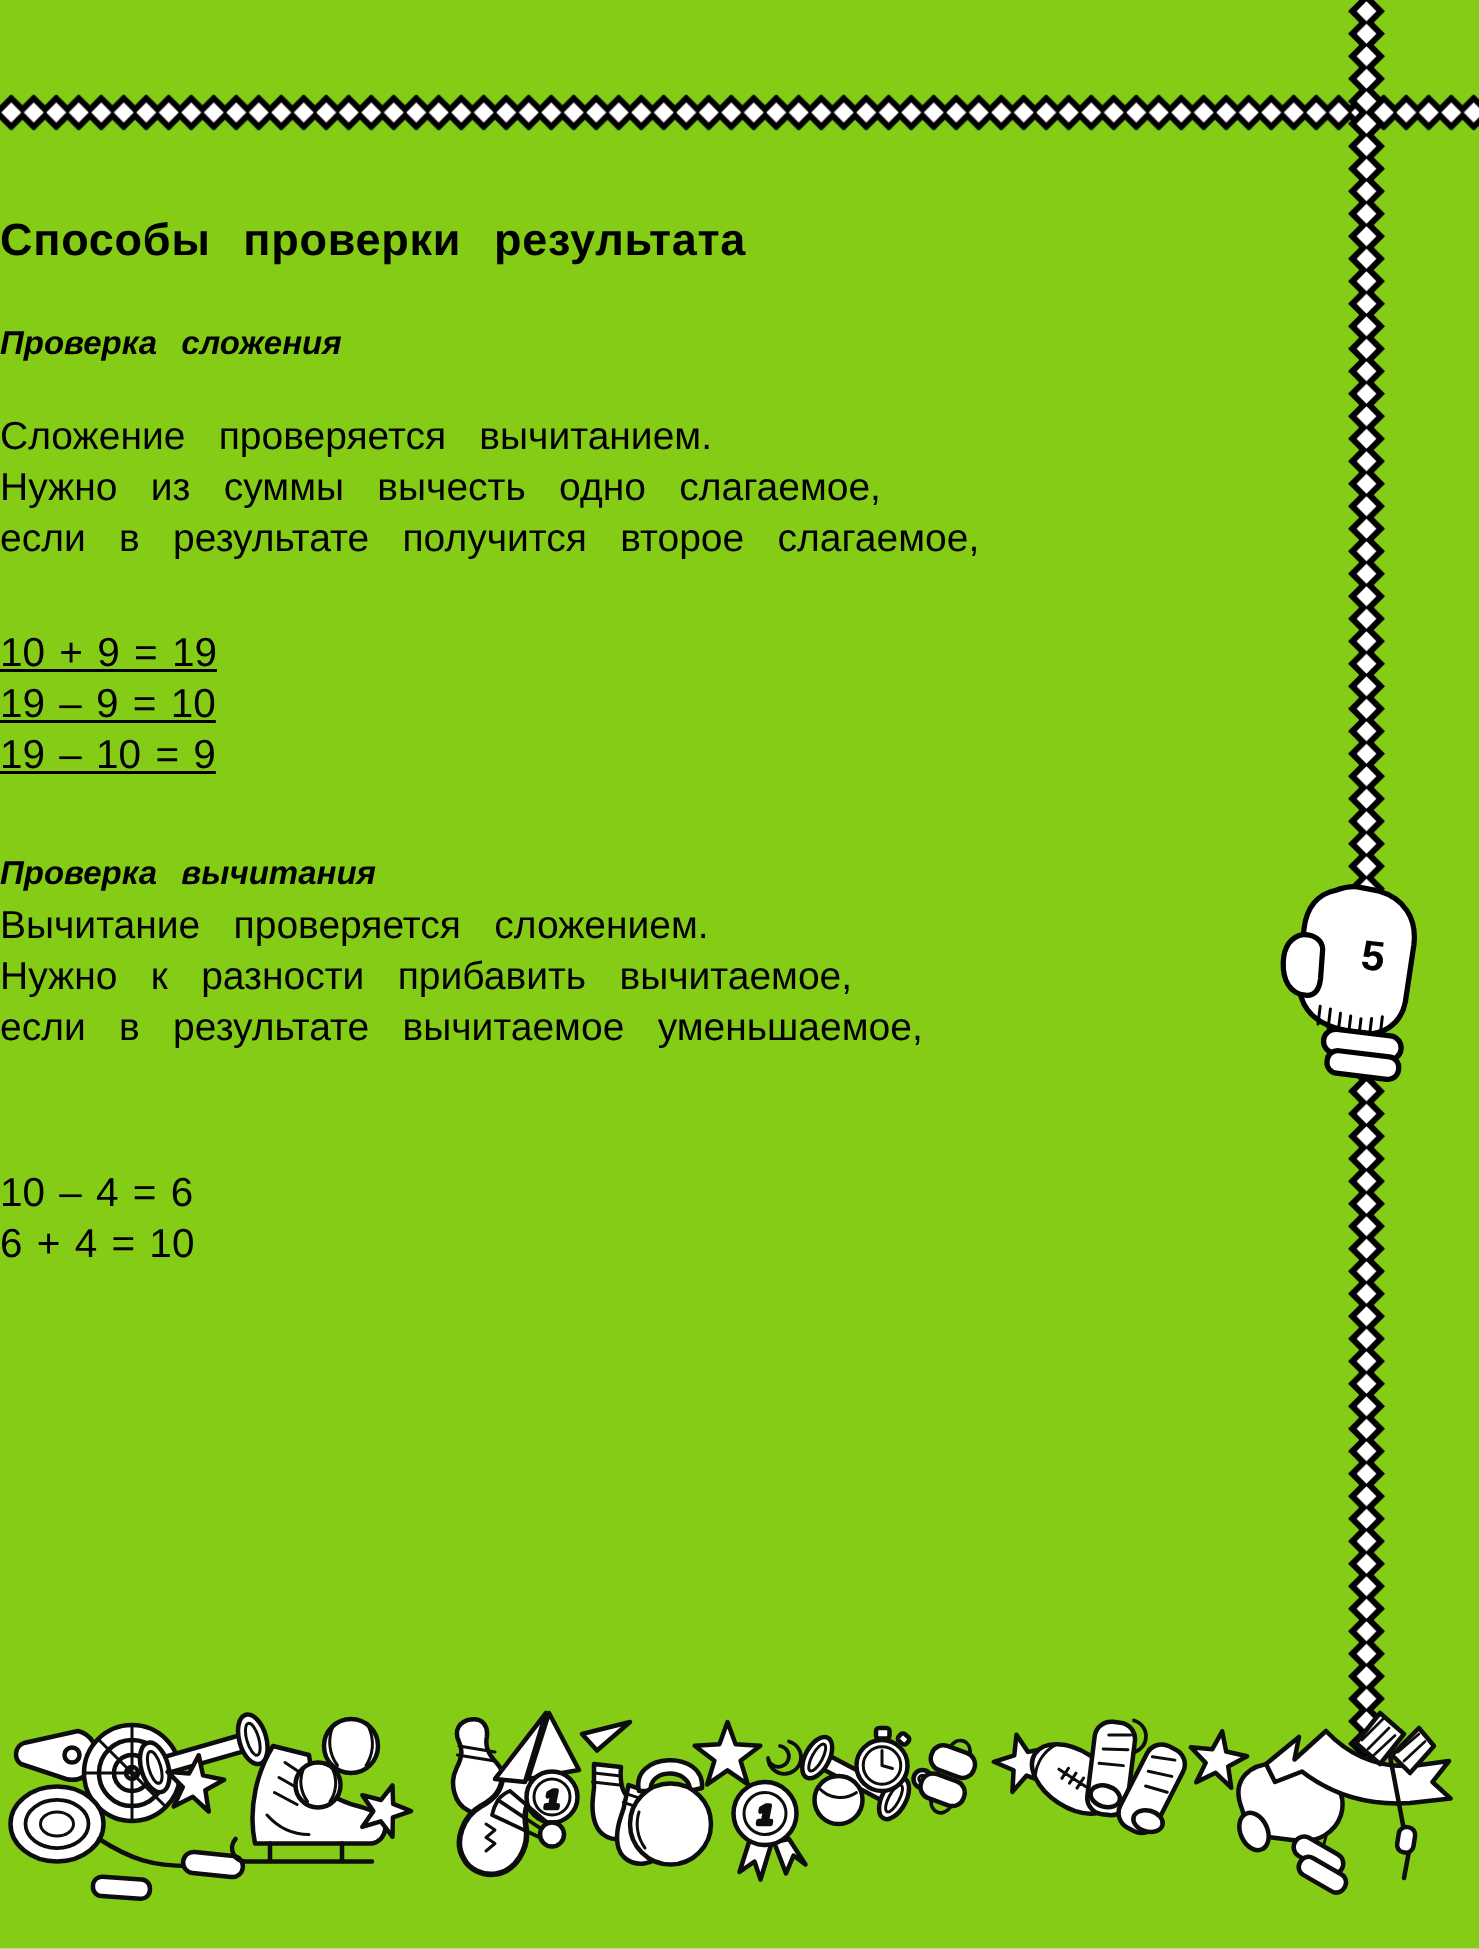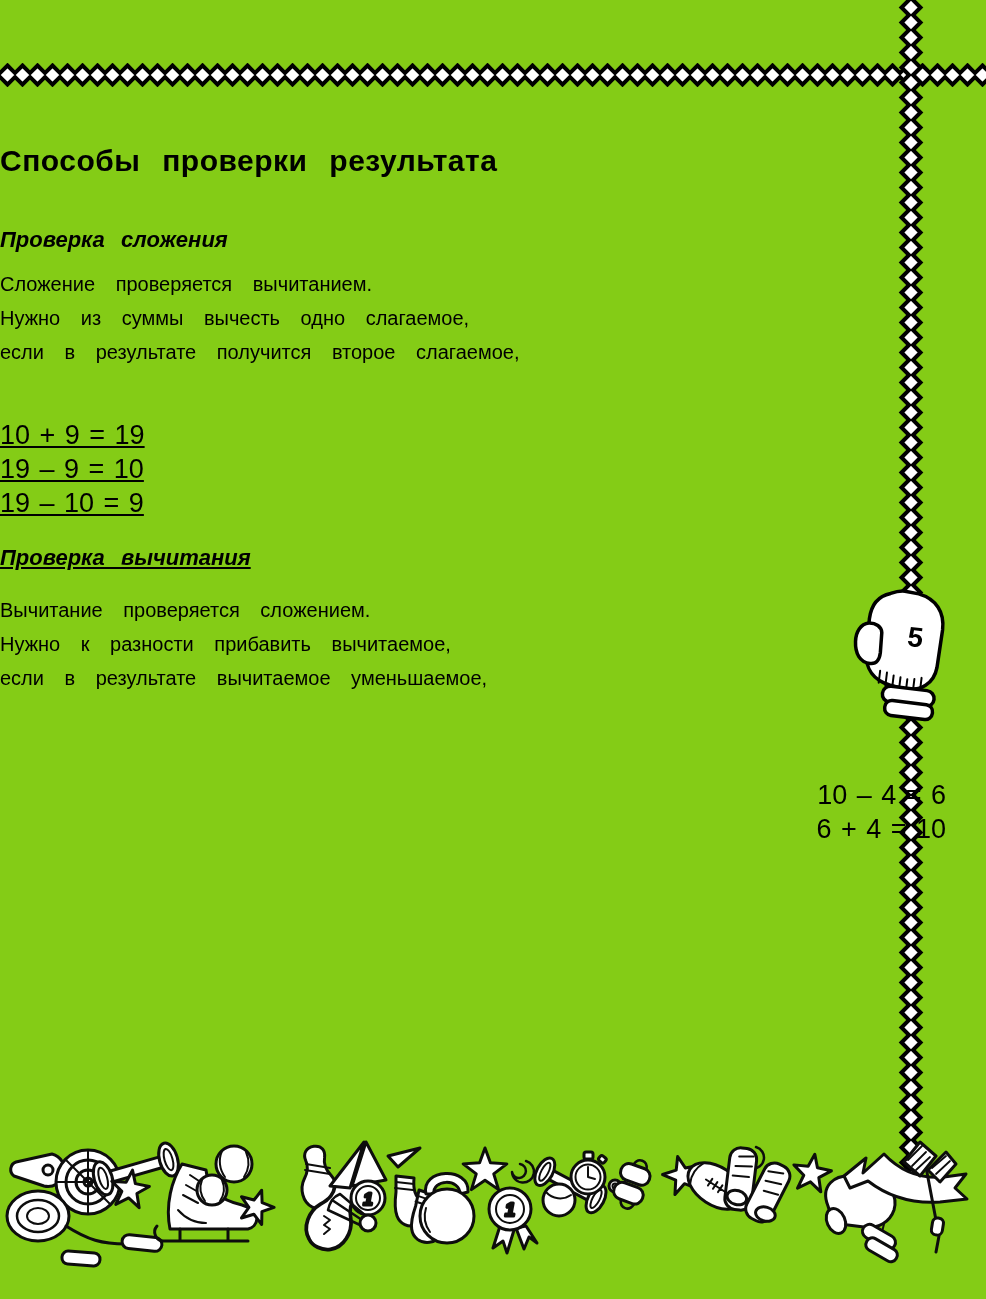--- a/index.html
+++ b/index.html
@@ -11,29 +11,29 @@
   .chain-h{position:absolute;left:0;top:63px;}
   .chain-v{position:absolute;left:898px;top:0;}
   .title{
     position:absolute;left:0;top:124px;width:946px;
     font-size:30px;font-weight:bold;word-spacing:13px;letter-spacing:.5px;
   }
   .heading{
     position:absolute;left:0;width:946px;
     font-size:22px;font-weight:bold;font-style:italic;word-spacing:10px;
   }
-  .heading.h1{top:201px;margin-top:26px;}
-  .heading.h2{top:527px;text-decoration:underline;}
-  .para{position:absolute;left:0;width:946px;font-size:20px;line-height:34px;word-spacing:15px;}
+  .heading.h1{top:190px;margin-top:26px;}
+  .heading.h2{top:551px;}
+  .para{position:absolute;left:0;width:946px;font-size:26px;line-height:34px;word-spacing:15px;}
   .para.p1{top:247px;}
   .para.p2{top:573px;}
   .para span{display:block;}
   .eqs{position:absolute;left:0;width:946px;font-size:27px;line-height:34px;word-spacing:2px;}
   .eqs.e1{top:418px;text-decoration:underline;}
-  .eqs.e2{top:778px;text-align:right;}
+  .eqs.e2{top:778px;}
   .eqs div{display:block;}
   .page-marker{position:absolute;left:850px;top:584px;}
   .band{position:absolute;left:0;top:1140px;}
 </style>
 </head>
 <body>
 
 <div class="page">
 
   <svg class="chain-h" width="986" height="24">

